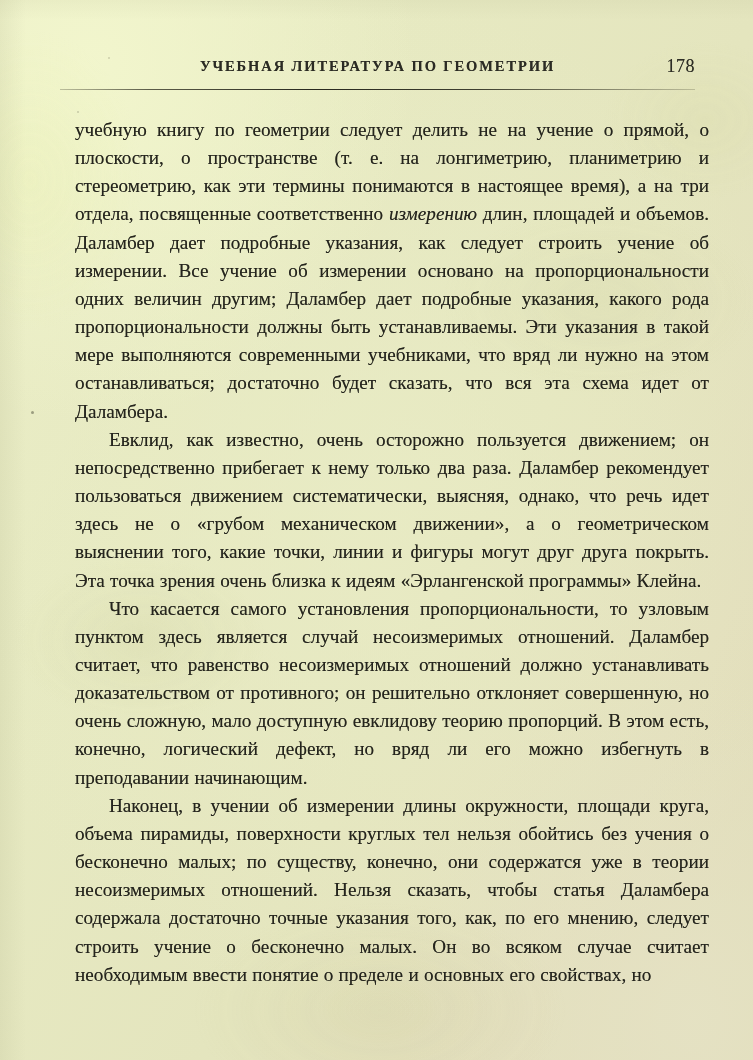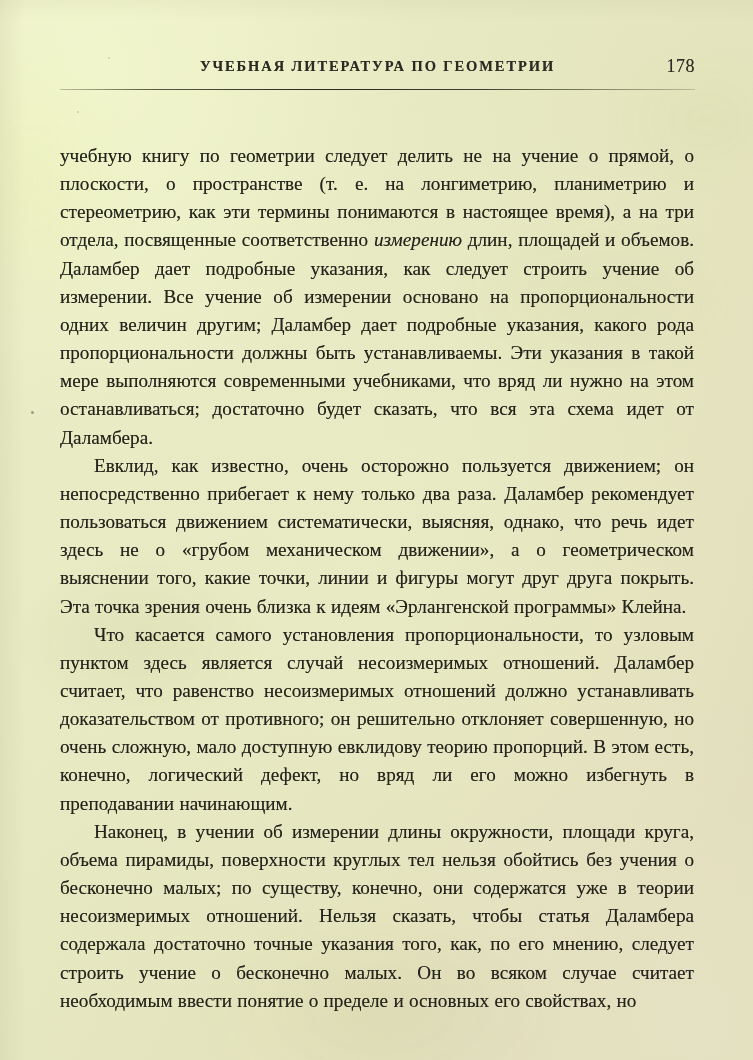--- a/index.html
+++ b/index.html
@@ -100,24 +100,23 @@
       rgba(55,55,40,.80) 14%,
       rgba(30,30,22,.95) 40%,
       rgba(40,40,28,.88) 66%,
       rgba(70,70,52,.55) 88%,
       rgba(95,95,72,.30) 100%);
   }
 
   
   .text-block {
     position: absolute;
-    left: 60px;
+    left: 75px;
     top: 116px;
     width: 634px;
-    margin-top: 26px;
   }
 
   .para {
     margin: 0;
     text-align: justify;
     text-align-last: left;
     font-size: 19.2px;
     line-height: 28.15px;
     color: #24241d;
     text-indent: 34px;

